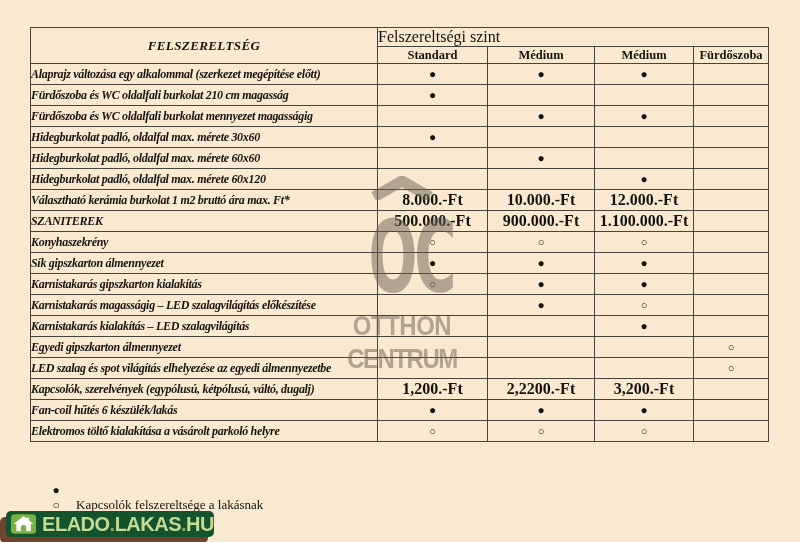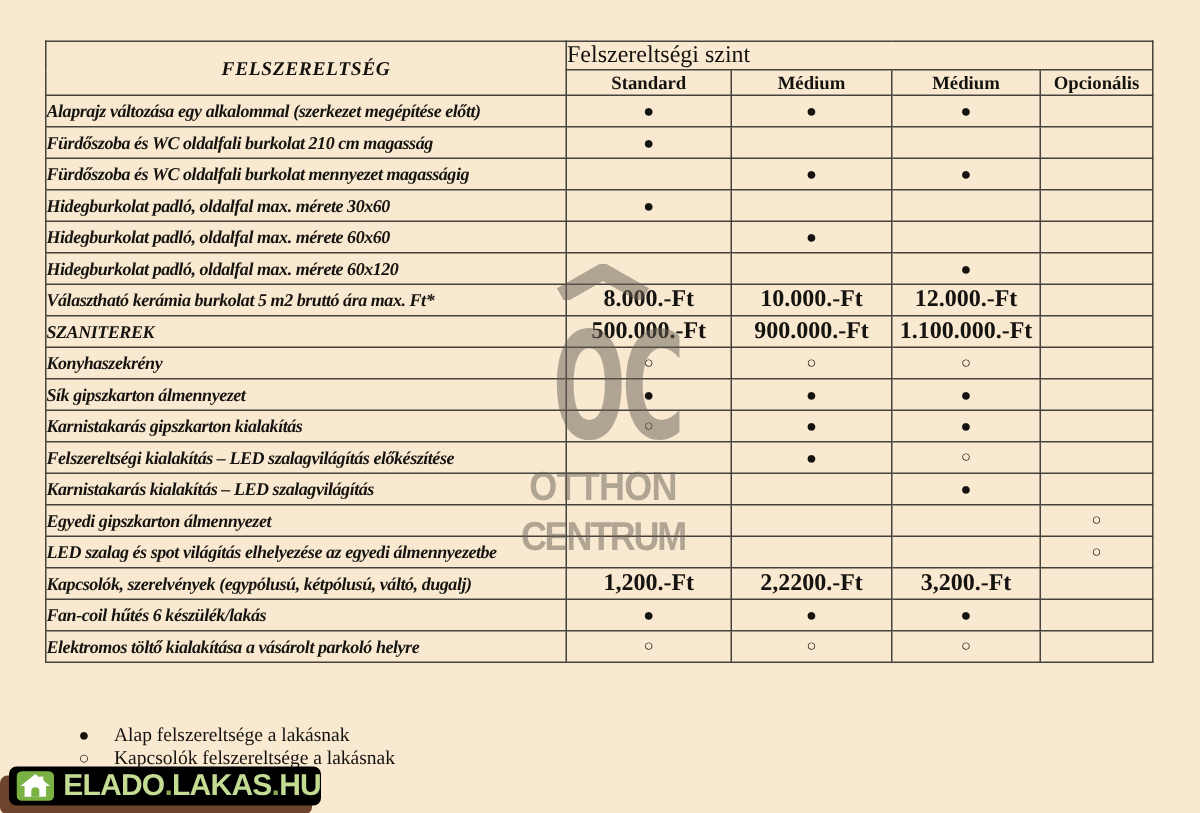--- a/index.html
+++ b/index.html
@@ -35,21 +35,21 @@
                  transform:scaleY(1.12);transform-origin:center top;}
   .wm-center .w1{margin-top:12px;letter-spacing:-0.5px;}
   .wm-center .w2{margin-top:5px;letter-spacing:-1.5px;}
 
   
   .legend{position:absolute;left:50px;top:482px;z-index:3;color:#15130f;font-size:13px;}
   .legend-item{display:flex;align-items:center;gap:14px;height:15px;}
   .legend-bullet{width:12px;text-align:center;font-size:12px;line-height:1;}
 
   
-  .elado-box{position:absolute;left:6px;top:511px;width:208px;height:26px;background:#000000;
+  .elado-box{position:absolute;left:6px;top:511px;width:208px;height:26px;background:#14532d;
              border-radius:5px;box-shadow:-6px 6px 0 #6d452c;display:flex;align-items:center;
              gap:6px;padding-left:5px;box-sizing:border-box;z-index:7;}
   .elado-text{font-family:"Liberation Sans", sans-serif;font-weight:bold;font-size:20px;
               color:#c3db92;line-height:1;letter-spacing:-0.5px;}
   .elado-text .sep{color:#85a750;}
 </style>
 </head>
 <body>
 
 <div class="page">
@@ -64,21 +64,21 @@
     </colgroup>
     <thead>
       <tr>
         <th class="corner" rowspan="2">FELSZERELTSÉG</th>
         <th class="group" colspan="4">Felszereltségi szint</th>
       </tr>
       <tr id="colHeaderRow">
           <th class="colh">Standard</th>
           <th class="colh">Médium</th>
           <th class="colh">Médium</th>
-          <th class="colh">Opcionális</th>
+          <th class="colh">Fürdőszoba</th>
         </tr>
     </thead>
     <tbody id="tableBody">
         <tr>
           <td class="label-cell">Alaprajz változása egy alkalommal (szerkezet megépítése előtt)</td>
           <td class="val dot">●</td>
           <td class="val dot">●</td>
           <td class="val dot">●</td>
           <td class="val "></td>
         </tr>
@@ -111,21 +111,21 @@
           <td class="val "></td>
         </tr>
         <tr>
           <td class="label-cell">Hidegburkolat  padló, oldalfal max. mérete 60x120</td>
           <td class="val "></td>
           <td class="val "></td>
           <td class="val dot">●</td>
           <td class="val "></td>
         </tr>
         <tr>
-          <td class="label-cell">Választható kerámia burkolat 5 m2 bruttó ára max. Ft*</td>
+          <td class="label-cell">Választható kerámia burkolat 1 m2 bruttó ára max. Ft*</td>
           <td class="val price">8.000.-Ft</td>
           <td class="val price">10.000.-Ft</td>
           <td class="val price">12.000.-Ft</td>
           <td class="val "></td>
         </tr>
         <tr>
           <td class="label-cell">SZANITEREK</td>
           <td class="val price">500.000.-Ft</td>
           <td class="val price">900.000.-Ft</td>
           <td class="val price">1.100.000.-Ft</td>
@@ -146,21 +146,21 @@
           <td class="val "></td>
         </tr>
         <tr>
           <td class="label-cell">Karnistakarás gipszkarton kialakítás</td>
           <td class="val ring">○</td>
           <td class="val dot">●</td>
           <td class="val dot">●</td>
           <td class="val "></td>
         </tr>
         <tr>
-          <td class="label-cell">Felszereltségi kialakítás – LED szalagvilágítás előkészítése</td>
+          <td class="label-cell">Karnistakarás magasságig – LED szalagvilágítás előkészítése</td>
           <td class="val "></td>
           <td class="val dot">●</td>
           <td class="val ring">○</td>
           <td class="val "></td>
         </tr>
         <tr>
           <td class="label-cell">Karnistakarás kialakítás – LED szalagvilágítás</td>
           <td class="val "></td>
           <td class="val "></td>
           <td class="val dot">●</td>
@@ -209,21 +209,20 @@
       <polyline points="26,21 54,5 82,21" fill="none" stroke="rgba(104,96,85,0.5)" stroke-width="11"></polyline>
     </svg>
     <div class="oc">OC</div>
     <div class="wm-word w1">OTTHON</div>
     <div class="wm-word w2">CENTRUM</div>
   </div>
 
   <div class="legend" id="legend">
       <div class="legend-item">
         <span class="legend-bullet">●</span>
-        <span>Alap felszereltsége a lakásnak</span>
       </div>
       <div class="legend-item">
         <span class="legend-bullet">○</span>
         <span>Kapcsolók felszereltsége a lakásnak</span>
       </div>
     </div>
 
   <div class="elado-box">
     <svg width="28" height="22" viewBox="0 0 28 22">
       <rect x="0" y="0" width="28" height="22" rx="4" fill="#79b143"></rect>

